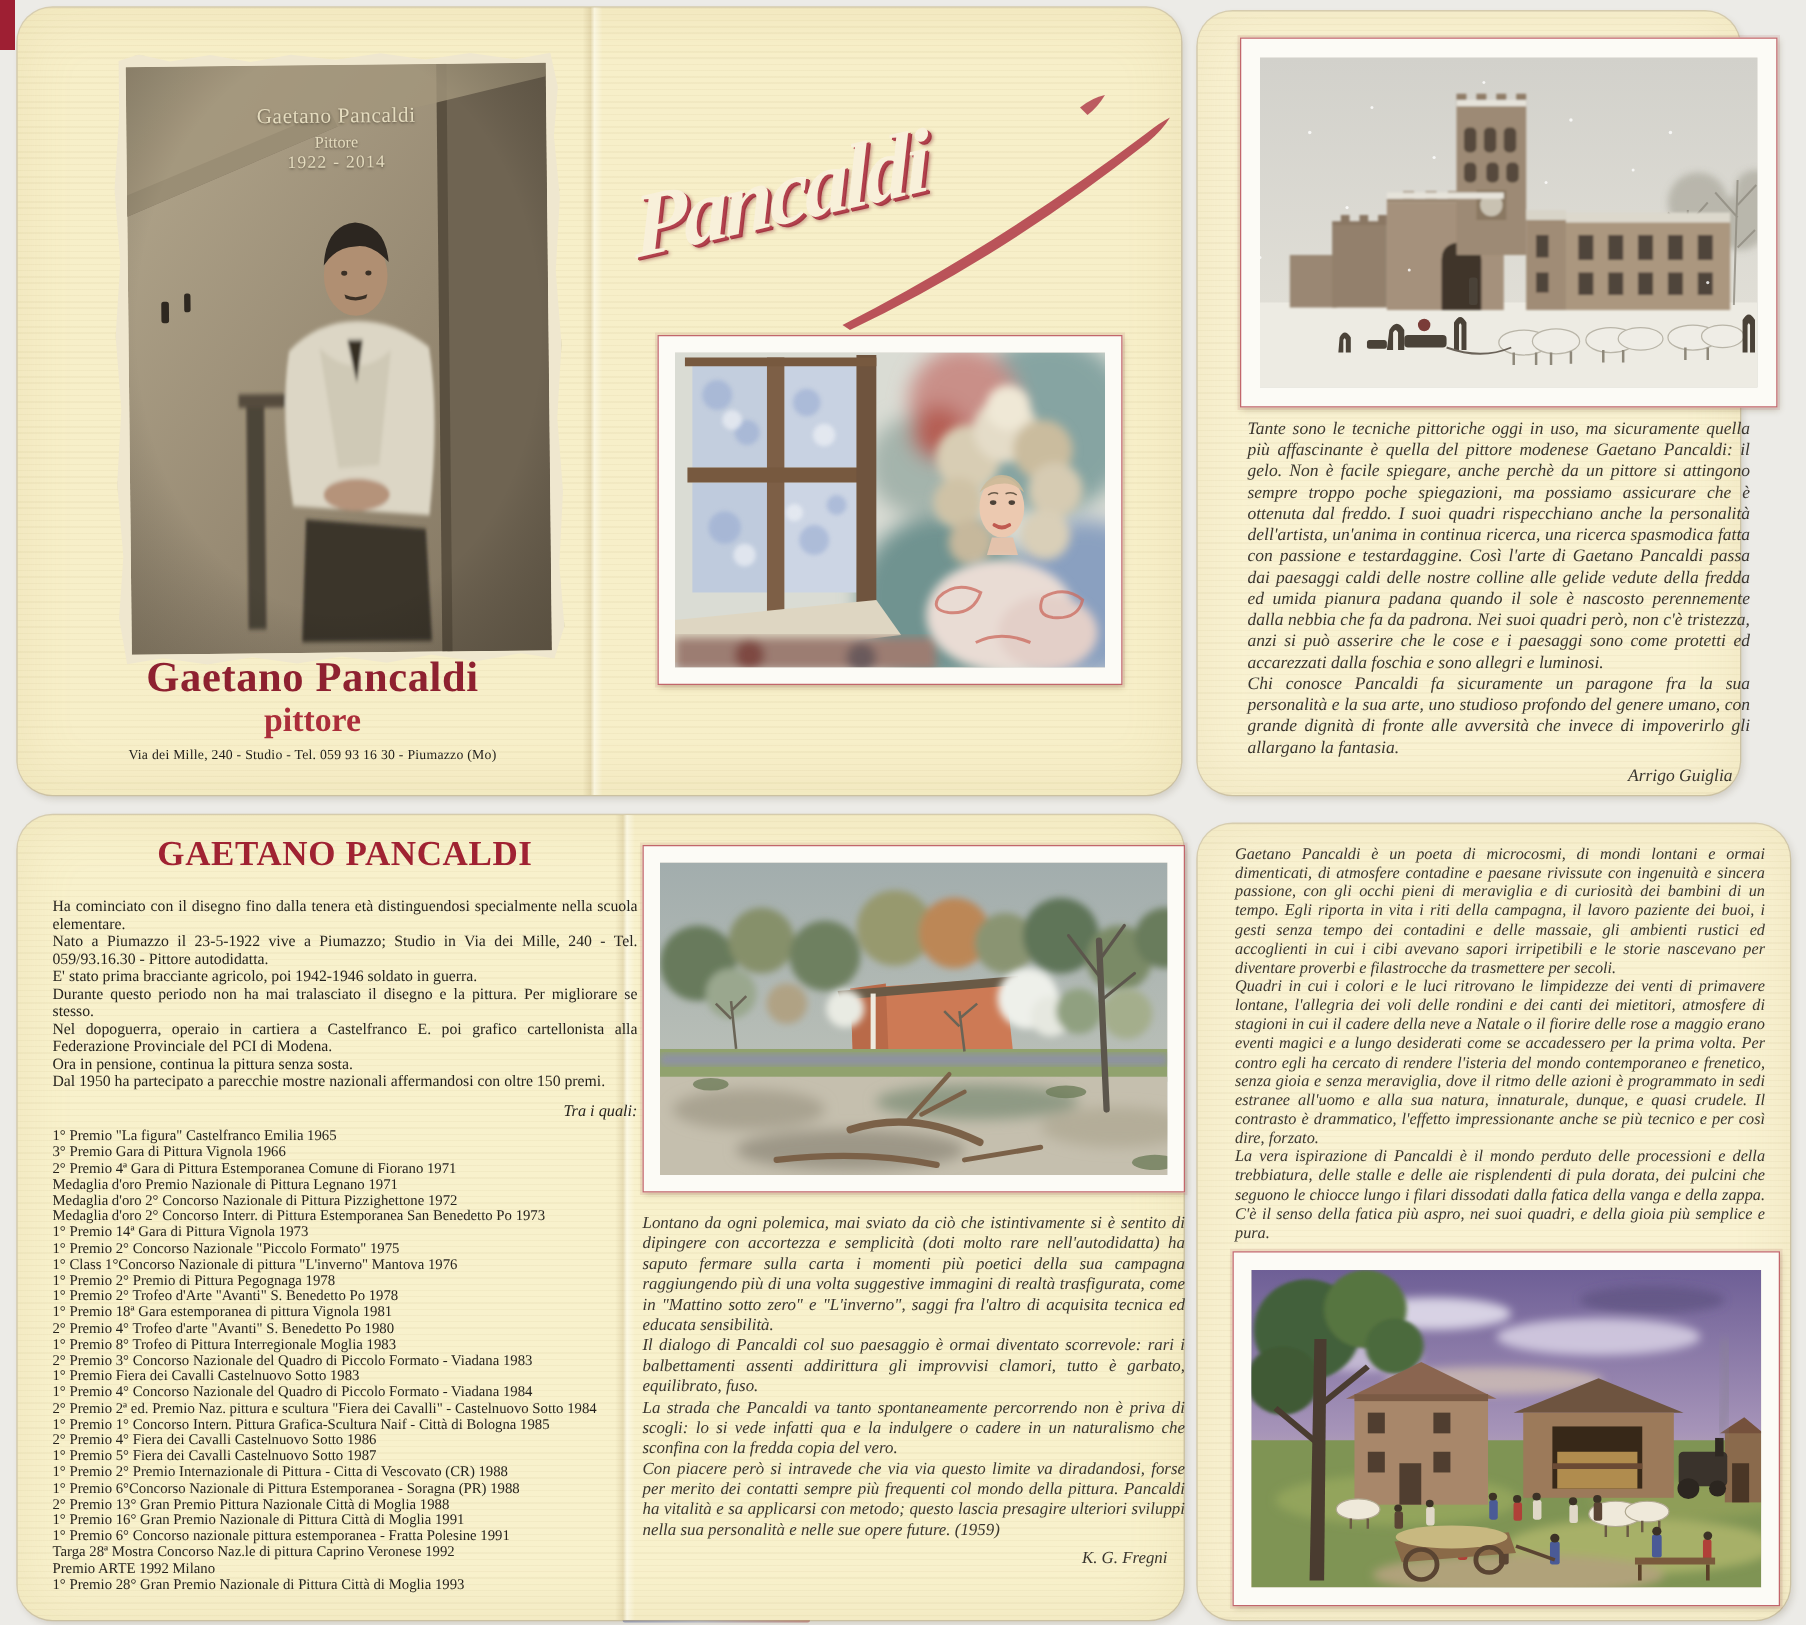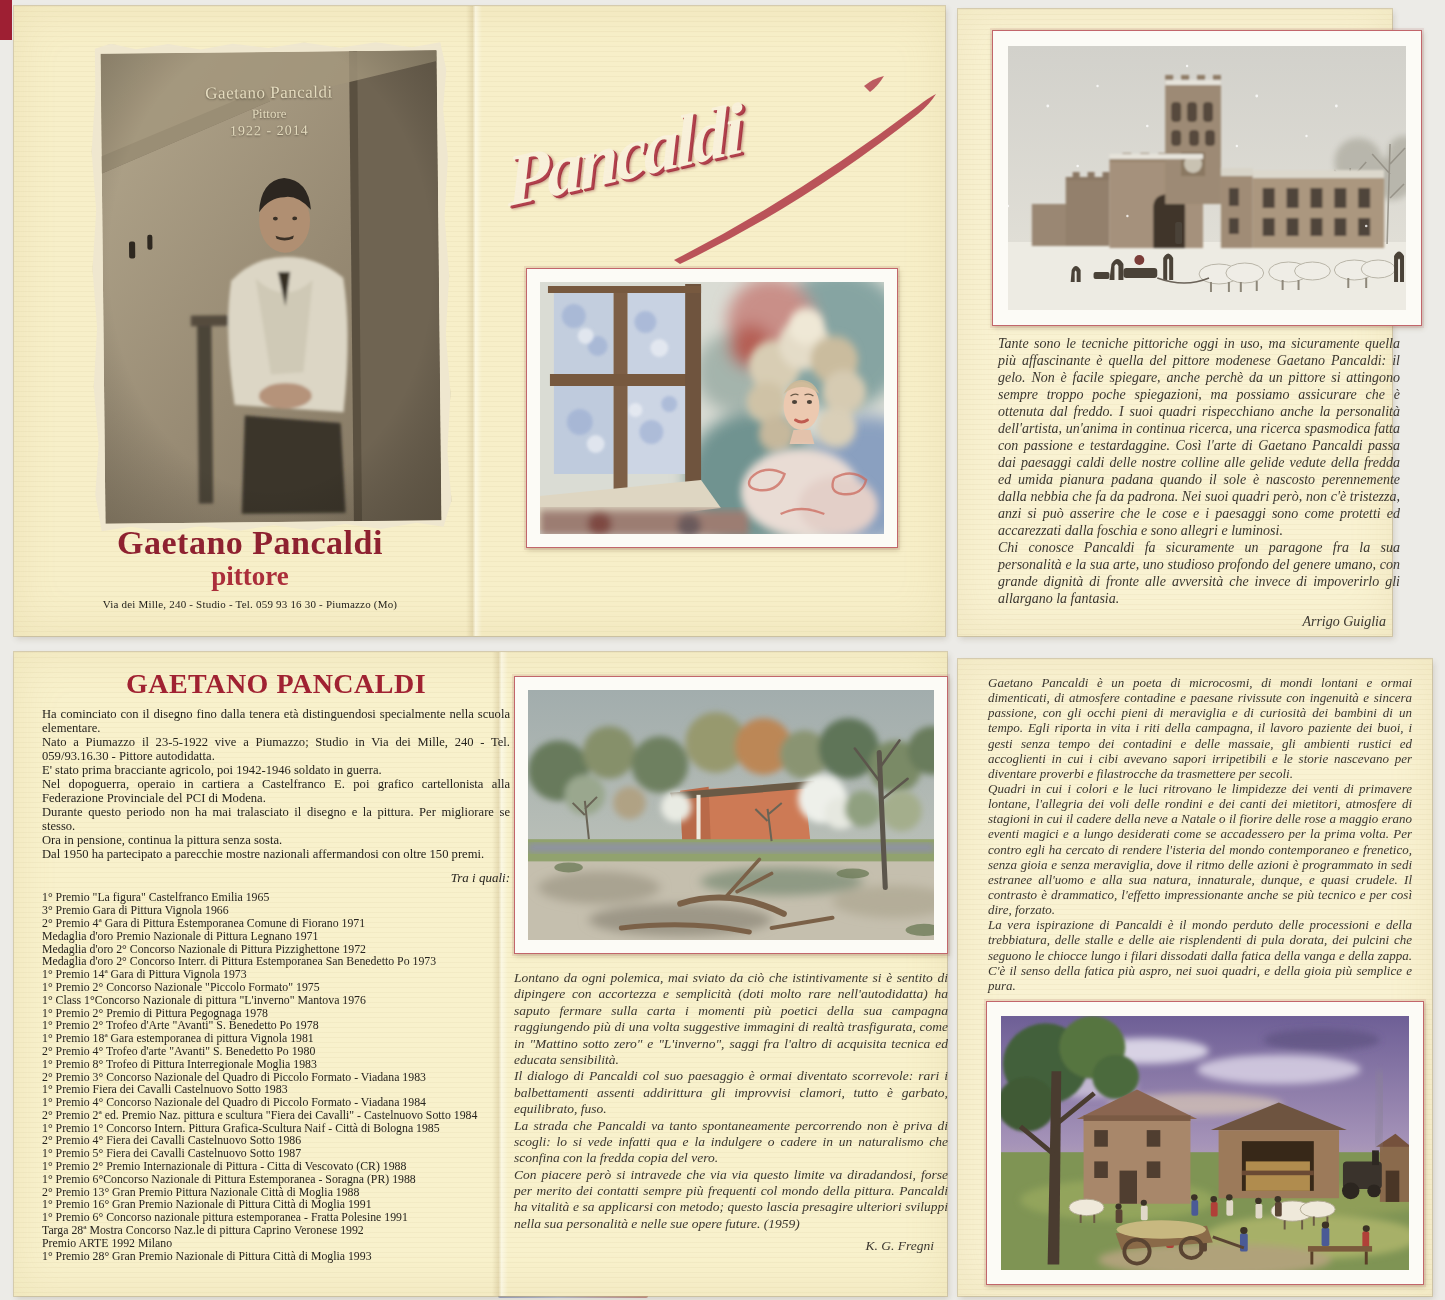--- a/index.html
+++ b/index.html
@@ -1,20 +1,20 @@
 <!DOCTYPE html>
 <html><head>
 <meta charset="utf-8">
 <style>
   html,body{margin:0;padding:0;background:#d9d8d4;}
   .page{position:relative;width:1445px;height:1300px;background:#ecebe7;overflow:hidden;
         font-family:"Liberation Serif","DejaVu Serif",serif;}
   .panel{position:absolute;box-sizing:border-box;
          background:repeating-linear-gradient(180deg, rgba(170,148,95,0.07) 0 1px, rgba(0,0,0,0) 1px 5px), #f7efc9;
-         box-shadow:0 0 0 1px rgba(190,170,110,.45), 2px 3px 6px rgba(90,80,50,.18), inset 0 0 46px rgba(185,155,80,.14);}
+         box-shadow:0 0 0 1px rgba(190,170,110,.45), 2px 3px 6px rgba(90,80,50,.18), inset 0 0 46px rgba(185,155,80,.14);border-radius:28px;}
   .corner-mark{position:absolute;left:0;top:0;width:12px;height:40px;background:#9e1f33;}
   .edge-mark{position:absolute;left:498px;top:1293px;width:150px;height:5px;background:linear-gradient(90deg,#7b86b8,#aab2d2 40%,#b86a6a);opacity:.7;border-radius:2px;}
 
   
   .frame{position:absolute;box-sizing:border-box;background:#fcfbf6;border:1px solid #c2666b;
          box-shadow:0 0 0 2px rgba(185,90,95,.12), 1px 2px 5px rgba(110,90,50,.3);}
   .frame-inner{width:100%;height:100%;overflow:hidden;background:#d8d6ce;}
   .frame-inner svg{display:block;width:100%;height:100%;}
 
   
@@ -42,21 +42,21 @@
   .jtext{position:absolute;color:#3a362f;}
   .jpara{font-style:italic;text-align:justify;margin:0;}
   .sig-line{font-style:italic;text-align:right;padding-right:14px;margin-top:6px;}
   .tr-text{left:40px;top:326px;width:402px;font-size:14px;line-height:1.215;}
   .mid-text{margin-top:16px;width:100%;font-size:13.5px;line-height:1.215;color:#3a362f;}
   .br-text{left:30px;top:16px;width:424px;font-size:13px;line-height:1.165;}
 
   
   .left-col{position:absolute;left:28px;top:16px;width:468px;color:#26231e;}
   .bl-title{font-size:28px;font-weight:bold;color:#a02232;text-align:center;letter-spacing:.5px;}
-  .bio{margin-top:7px;font-size:12.6px;line-height:1.115;}
+  .bio{margin-top:18px;font-size:12.6px;line-height:1.115;}
   .bio-para{text-align:justify;margin:0;}
   .tra{font-style:italic;text-align:right;font-size:13px;margin:9px 0 5px 0;font-family:Liberation Serif, serif;}
   .awards{font-size:11.8px;line-height:1.085;}
   .award-line{white-space:nowrap;}
   .right-col{position:absolute;left:500px;top:24px;width:434px;}
   .crease{position:absolute;top:0;bottom:0;width:16px;
           background:linear-gradient(90deg,rgba(0,0,0,0),rgba(140,110,55,.16) 40%,rgba(255,255,250,.5) 60%,rgba(0,0,0,0));}
 </style>
 </head>
 <body>
@@ -331,22 +331,22 @@
 
   <div class="panel" style="left:14px;top:652px;width:933px;height:644px;background-color:#f8f1cc;">
     <div class="crease" style="left:478px;"></div>
 
     <div class="left-col">
       <div class="bl-title">GAETANO PANCALDI</div>
       <div class="bio">
           <div class="bio-para">Ha cominciato con il disegno fino dalla tenera età distinguendosi specialmente nella scuola elementare.</div>
           <div class="bio-para">Nato a Piumazzo il 23-5-1922 vive a Piumazzo; Studio in Via dei Mille, 240 - Tel. 059/93.16.30 - Pittore autodidatta.</div>
           <div class="bio-para">E' stato prima bracciante agricolo, poi 1942-1946 soldato in guerra.</div>
+          <div class="bio-para">Durante questo periodo non ha mai tralasciato il disegno e la pittura. Per migliorare se stesso.</div>
           <div class="bio-para">Nel dopoguerra, operaio in cartiera a Castelfranco E. poi grafico cartellonista alla Federazione Provinciale del PCI di Modena.</div>
-          <div class="bio-para">Durante questo periodo non ha mai tralasciato il disegno e la pittura. Per migliorare se stesso.</div>
           <div class="bio-para">Ora in pensione, continua la pittura senza sosta.</div>
           <div class="bio-para">Dal 1950 ha partecipato a parecchie mostre nazionali affermandosi con oltre 150 premi.</div>
         </div>
       <div class="tra">Tra i quali:</div>
       <div class="awards">
           <div class="award-line">1° Premio "La figura" Castelfranco Emilia 1965</div>
           <div class="award-line">3° Premio Gara di Pittura Vignola 1966</div>
           <div class="award-line">2° Premio 4ª Gara di Pittura Estemporanea Comune di Fiorano 1971</div>
           <div class="award-line">Medaglia d'oro Premio Nazionale di Pittura Legnano 1971</div>
           <div class="award-line">Medaglia d'oro 2° Concorso Nazionale di Pittura Pizzighettone 1972</div>

